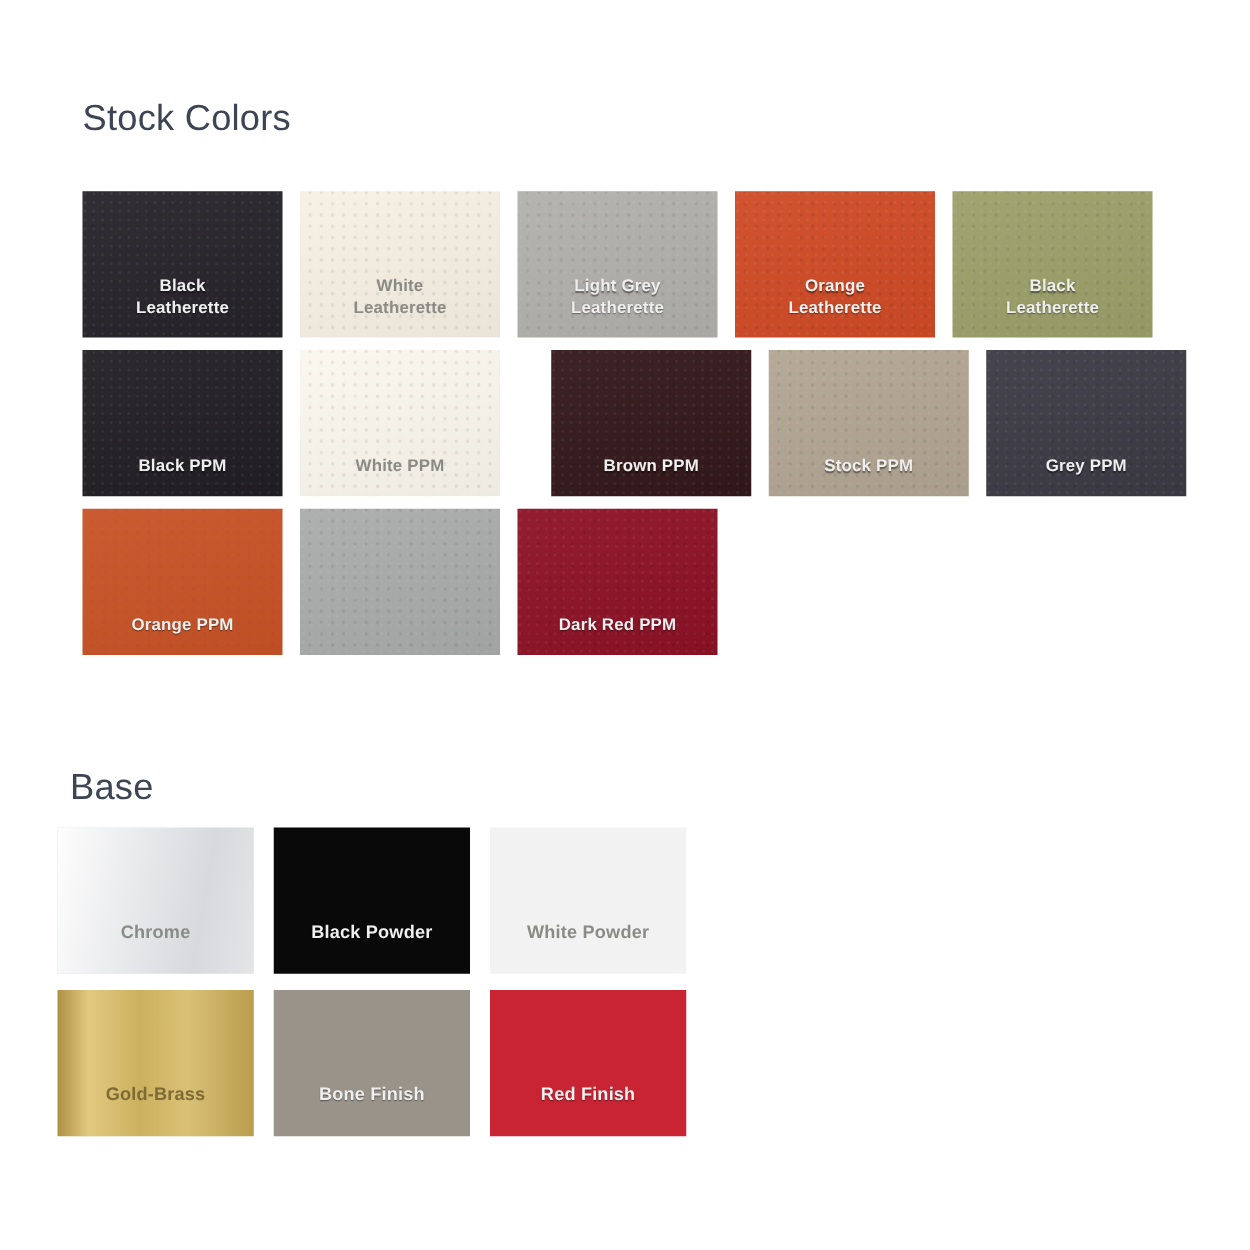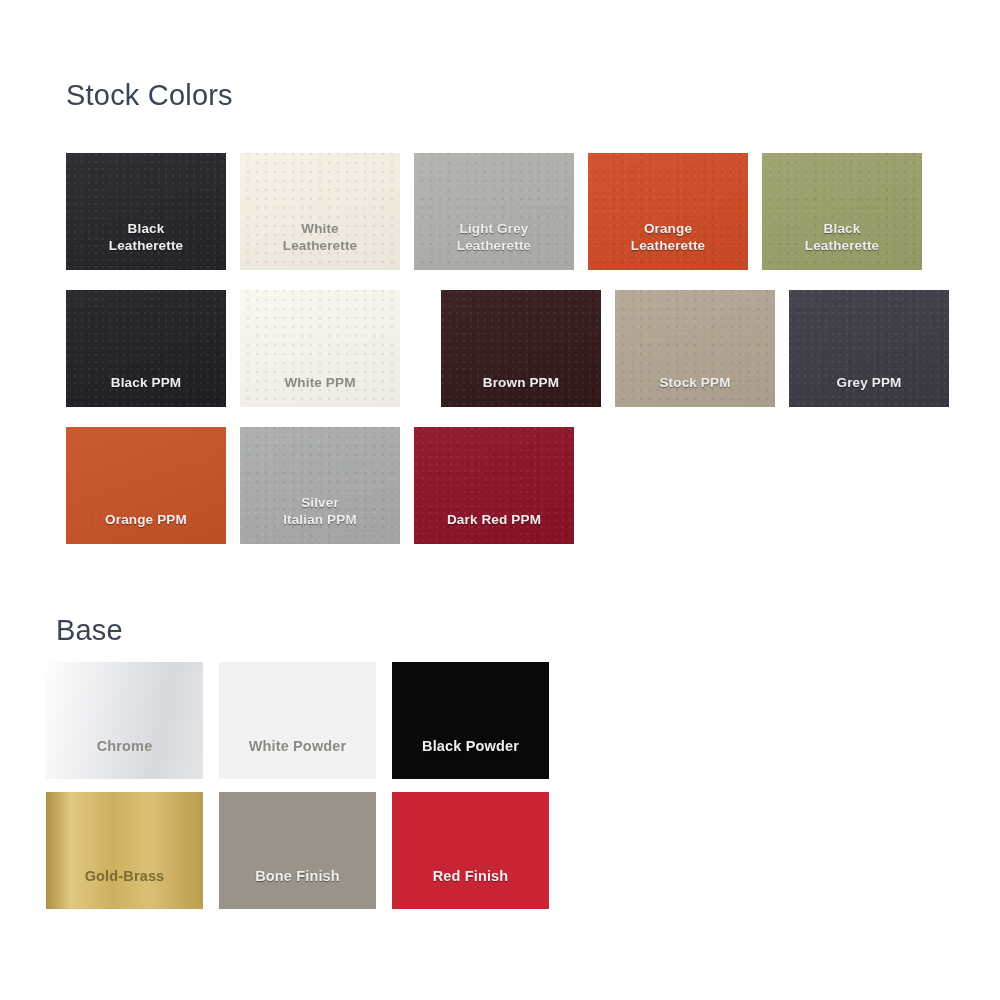--- a/index.html
+++ b/index.html
@@ -20,21 +20,21 @@
     font-weight: 400;
     color: #3b4553;
     letter-spacing: 0.2px;
     line-height: 1;
     white-space: nowrap;
   }
   #stock-title { left: 66px; top: 62px; }
   #base-title  { left: 56px; top: 597px; }
 
   .swatch-grid { position: absolute; display: flex; flex-direction: column; }
-  #stock-grid { left: 66px; top: 153px; gap: 20px; }
+  #stock-grid { left: 66px; top: 153px; gap: 10px; }
   #base-grid  { left: 46px; top: 662px; gap: 13px; }
 
   .swatch-row { display: flex; }
   #stock-grid .swatch-row { gap: 14px; }
   #base-grid .swatch-row  { gap: 16px; }
 
   .swatch {
     position: relative;
     overflow: hidden;
     flex: none;
@@ -145,46 +145,44 @@
       </div>
       <div class="swatch-row">
         <div class="swatch smooth" style="background: rgb(200, 82, 38);">
           <span class="tex"></span>
           <span class="sheen" style="background: linear-gradient(160deg, rgba(255, 255, 255, 0.05) 0%, rgba(0, 0, 0, 0.05) 100%);"></span>
           <span class="label lbl-light">Orange PPM</span>
         </div>
         <div class="swatch" style="background: rgb(170, 171, 171);">
           <span class="tex"></span>
           <span class="sheen" style="background: linear-gradient(160deg, rgba(255, 255, 255, 0.05) 0%, rgba(0, 0, 0, 0.05) 100%);"></span>
-          <span class="label lbl-light">Silver
-Italian PPM</span>
         </div>
         <div class="swatch" style="background: rgb(141, 17, 38);">
           <span class="tex"></span>
           <span class="sheen" style="background: linear-gradient(160deg, rgba(255, 255, 255, 0.05) 0%, rgba(0, 0, 0, 0.05) 100%);"></span>
           <span class="label lbl-light">Dark Red PPM</span>
         </div>
       </div>
     </div>
 
   <h1 class="section-title" id="base-title">Base</h1>
 
   <div class="swatch-grid" id="base-grid">
       <div class="swatch-row">
         <div class="swatch nosheen" style="background: rgb(227, 228, 230);">
           <span class="sheen" style="background: linear-gradient(100deg, rgba(255, 255, 255, 0.95) 0%, rgba(236, 237, 239, 0.7) 38%, rgba(206, 208, 212, 0.55) 72%, rgba(228, 229, 231, 0.8) 100%);"></span>
           <span class="label lbl-dark">Chrome</span>
         </div>
+        <div class="swatch nosheen" style="background: rgb(9, 9, 9);">
+          <span class="sheen" style="background: none;"></span>
+          <span class="label lbl-light">Black Powder</span>
+        </div>
         <div class="swatch nosheen" style="background: rgb(242, 242, 242);">
           <span class="sheen" style="background: none;"></span>
           <span class="label lbl-dark">White Powder</span>
-        </div>
-        <div class="swatch nosheen" style="background: rgb(9, 9, 9);">
-          <span class="sheen" style="background: none;"></span>
-          <span class="label lbl-light">Black Powder</span>
         </div>
       </div>
       <div class="swatch-row">
         <div class="swatch nosheen" style="background: rgb(205, 177, 95);">
           <span class="sheen" style="background: linear-gradient(90deg, rgba(150, 118, 46, 0.55) 0%, rgba(232, 209, 140, 0.75) 16%, rgba(203, 174, 95, 0.15) 42%, rgba(226, 203, 133, 0.6) 66%, rgba(168, 137, 60, 0.5) 100%);"></span>
           <span class="label lbl-gold">Gold-Brass</span>
         </div>
         <div class="swatch nosheen" style="background: rgb(153, 147, 138);">
           <span class="sheen" style="background: none;"></span>
           <span class="label lbl-light">Bone Finish</span>

